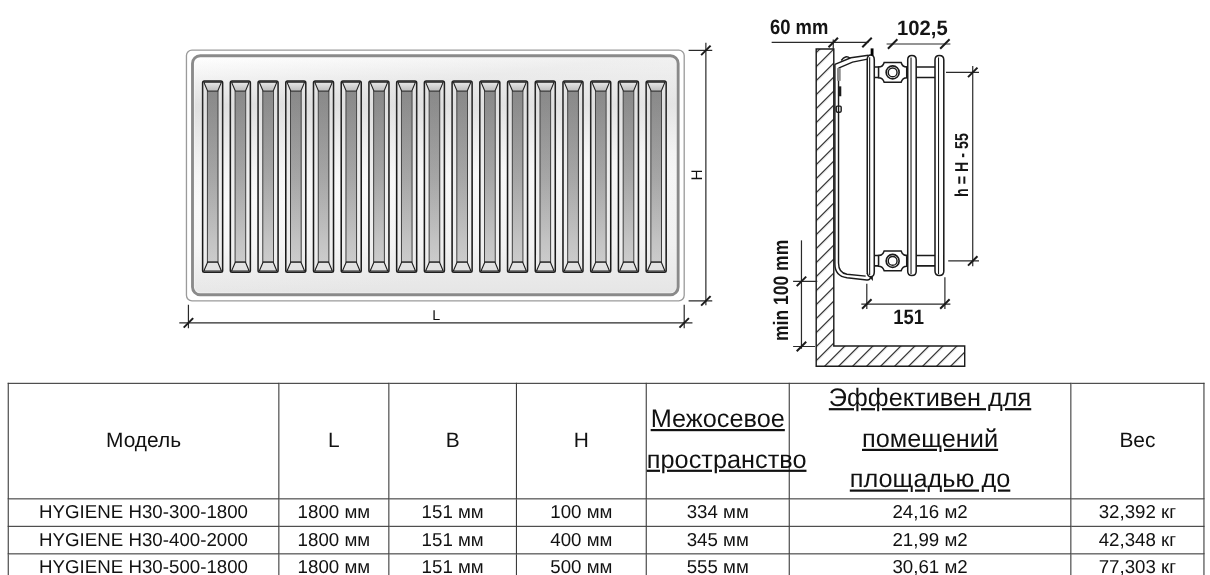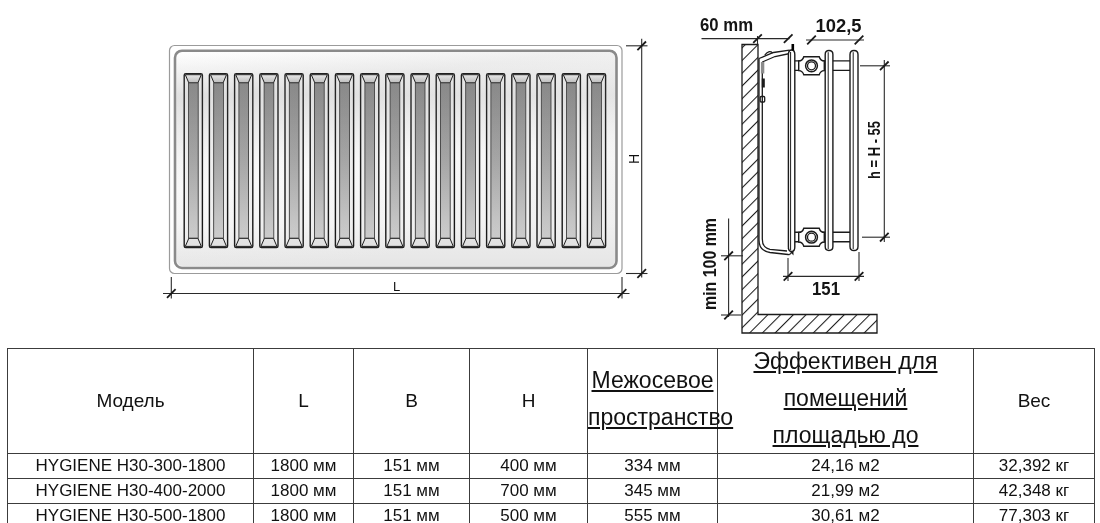--- a/index.html
+++ b/index.html
@@ -217,31 +217,31 @@
 <td>
           <div class="two">Эффективен для помещений<br>площадью до</div>
         </td>
 <td>Вес</td>
 </tr>
 
 <tr class="data">
 <td>HYGIENE H30-300-1800</td>
         <td>1800 мм</td>
         <td>151 мм</td>
-        <td>400 мм</td>
+        <td>100 мм</td>
         <td>334 мм</td>
         <td>24,16 м2</td>
         <td>32,392 кг</td>
 </tr>
 
 <tr class="data">
 <td>HYGIENE H30-400-2000</td>
         <td>1800 мм</td>
         <td>151 мм</td>
-        <td>700 мм</td>
+        <td>400 мм</td>
         <td>345 мм</td>
         <td>21,99 м2</td>
         <td>42,348 кг</td>
 </tr>
 
 <tr class="data">
 <td>HYGIENE H30-500-1800</td>
         <td>1800 мм</td>
         <td>151 мм</td>
         <td>500 мм</td>

